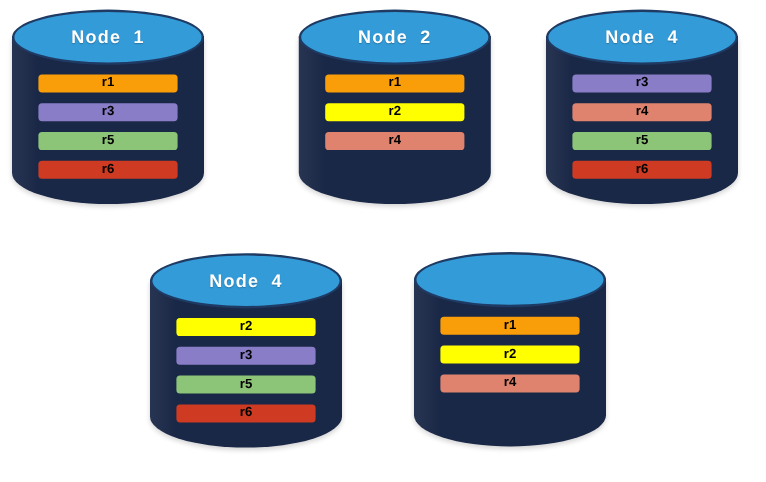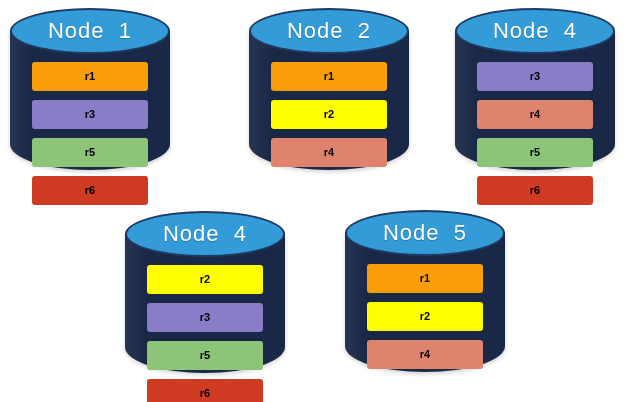--- a/index.html
+++ b/index.html
@@ -69,38 +69,38 @@
   .node-label {
     position: absolute;
     left: 0;
     top: 0;
     width: 160px;
     height: 46px;
     display: flex;
     align-items: center;
     justify-content: center;
     color: #ffffff;
-    font-size: 22px;
-    font-weight: normal;
+    font-size: 15px;
+    font-weight: bold;
     letter-spacing: 1px;
     text-shadow: 0 1px 1px rgba(0,0,0,0.25);
     z-index: 4;
     white-space: pre;
   }
 
   
   .replicas {
     position: absolute;
     left: 22px;
     top: 54px;
     width: 116px;
     z-index: 5;
   }
   .replica {
-    height: 29px;
+    height: 15px;
     margin-bottom: 9px;
     border-radius: 3px;
     display: flex;
     align-items: center;
     justify-content: center;
     color: #000000;
     font-size: 11px;
     font-weight: bold;
     line-height: 1;
     box-sizing: border-box;
@@ -160,20 +160,19 @@
         <div class="replica" style="background: rgb(138, 125, 199);">r3</div>
         <div class="replica" style="background: rgb(140, 196, 120);">r5</div>
         <div class="replica" style="background: rgb(206, 59, 34);">r6</div>
       </div>
     </div>
     <div class="node" style="left: 345px; top: 210px;">
       <div class="cyl">
         <div class="cyl-body"></div>
         <div class="cyl-top"></div>
       </div>
-      <div class="node-label">Node  5</div>
       <div class="replicas">
         <div class="replica" style="background: rgb(249, 157, 9);">r1</div>
         <div class="replica" style="background: rgb(255, 255, 0);">r2</div>
         <div class="replica" style="background: rgb(224, 131, 110);">r4</div>
       </div>
     </div>
   </div>
 
 </body></html>

